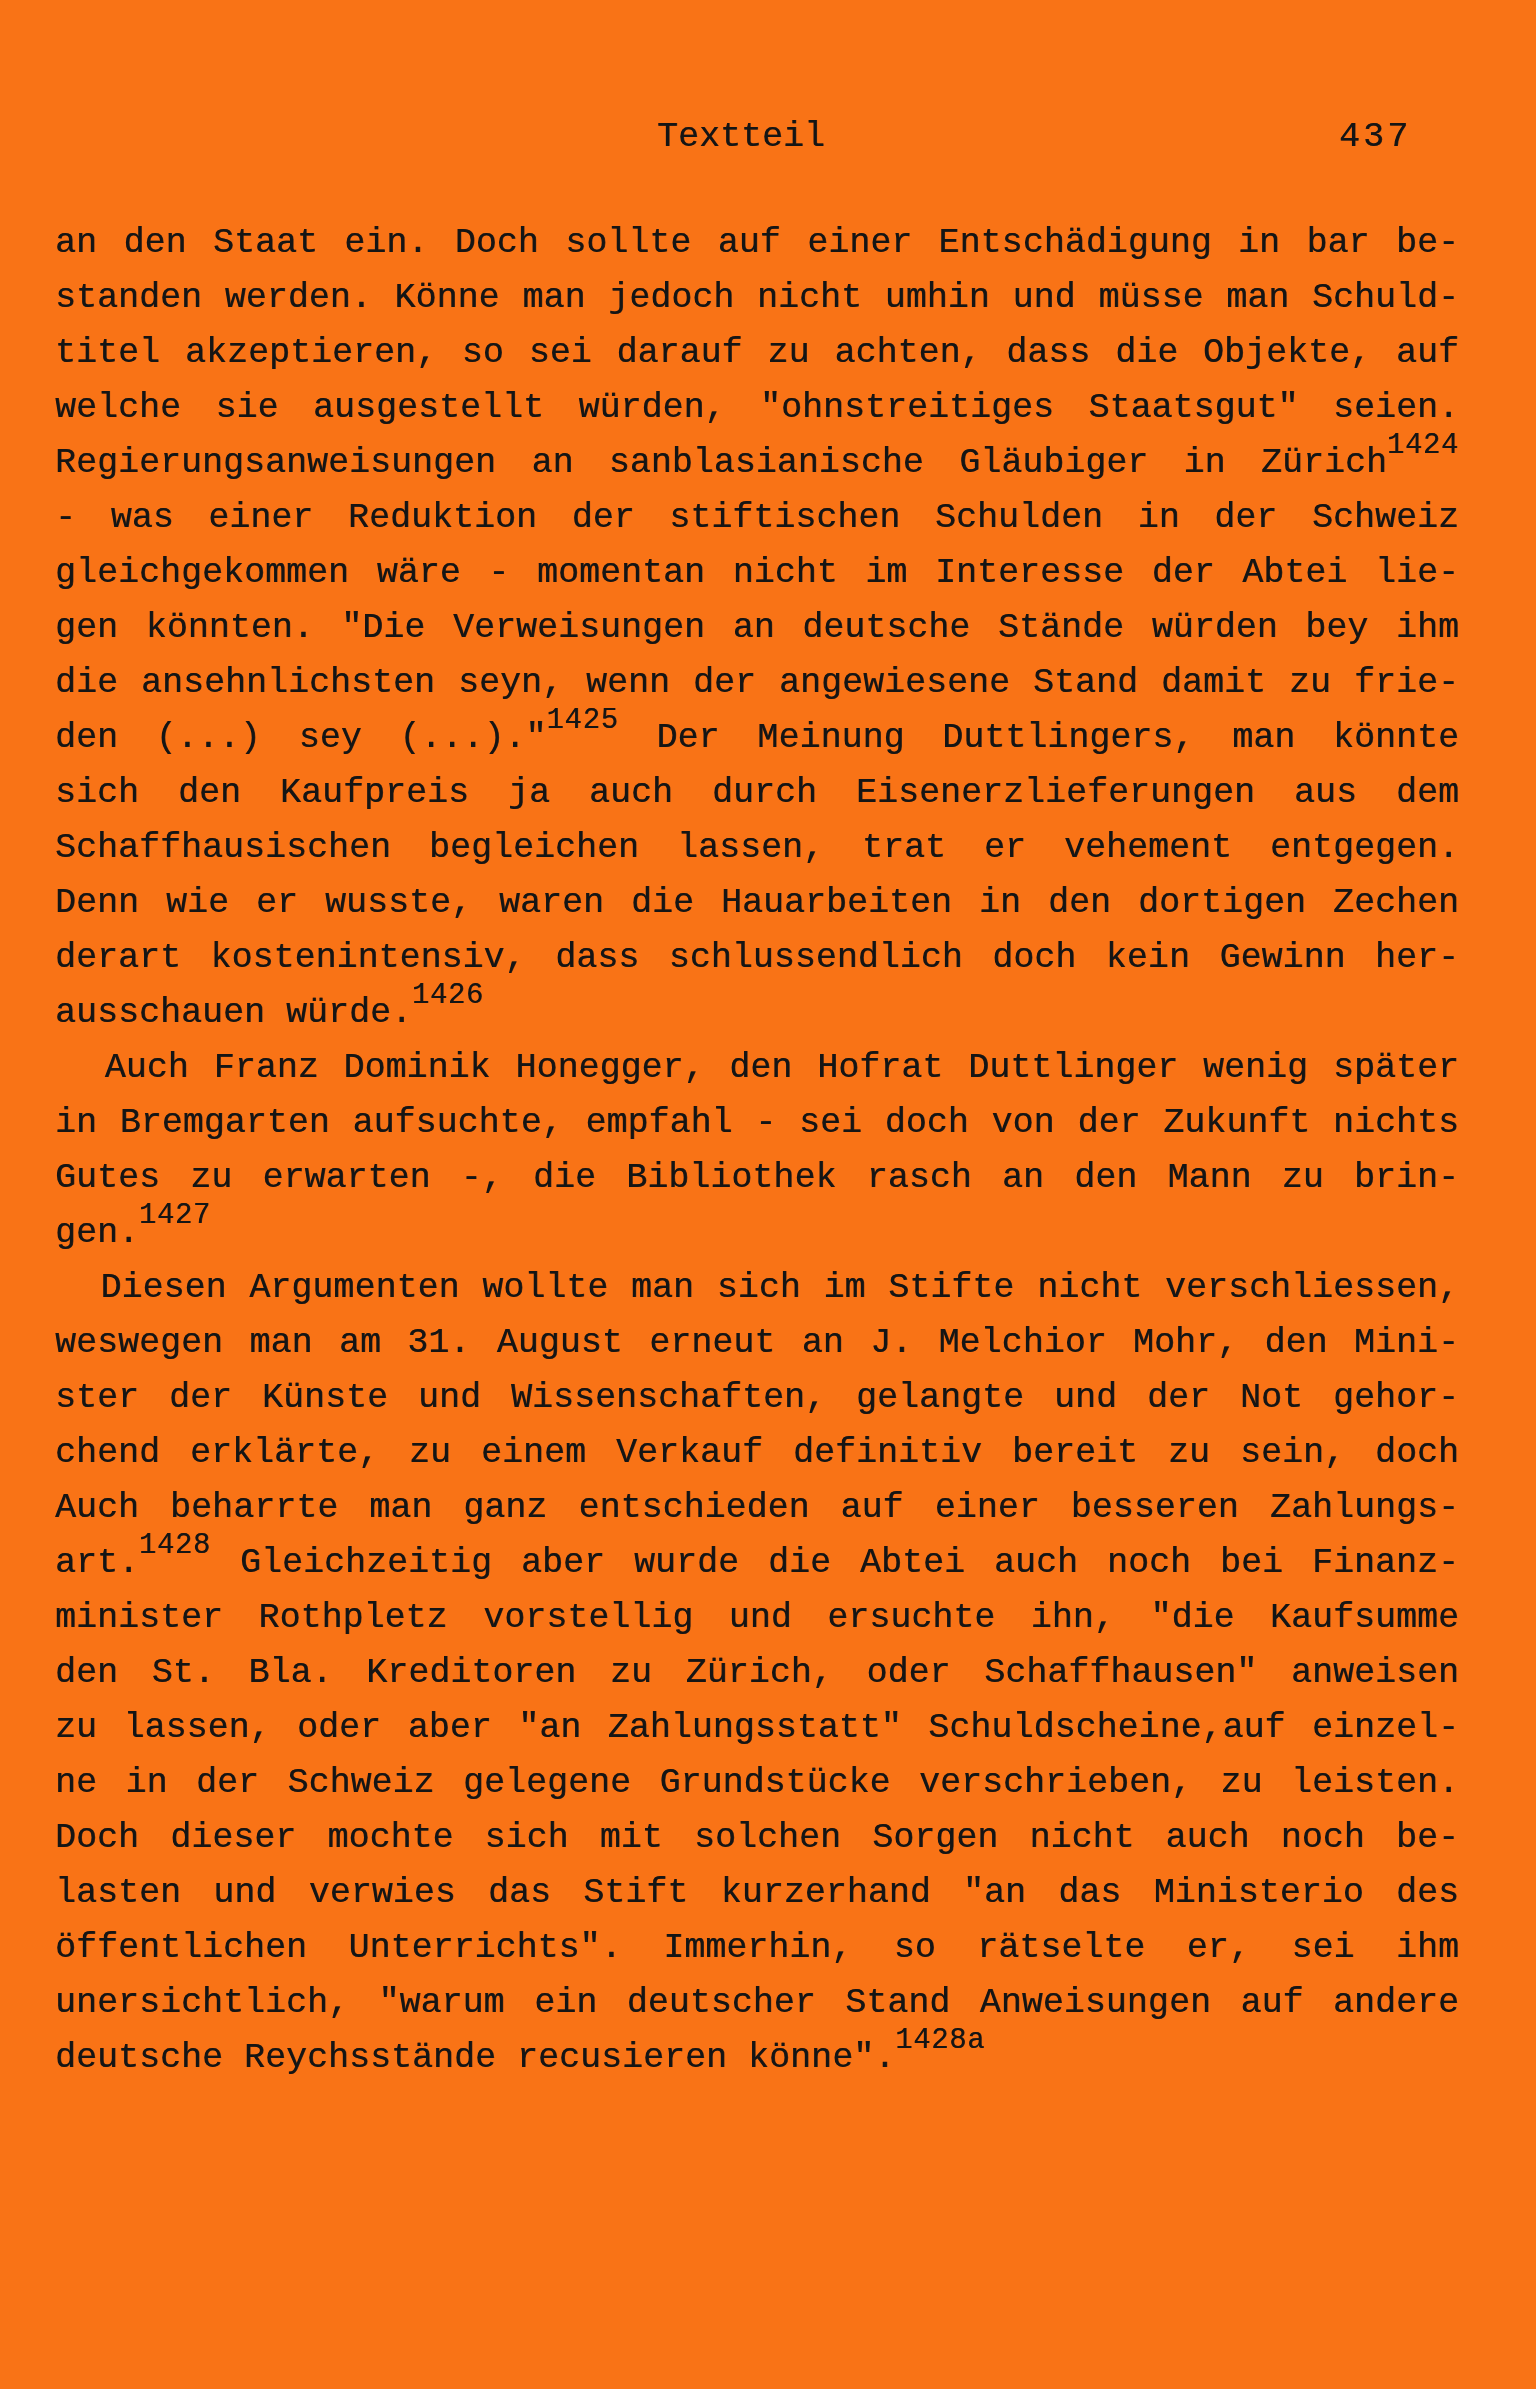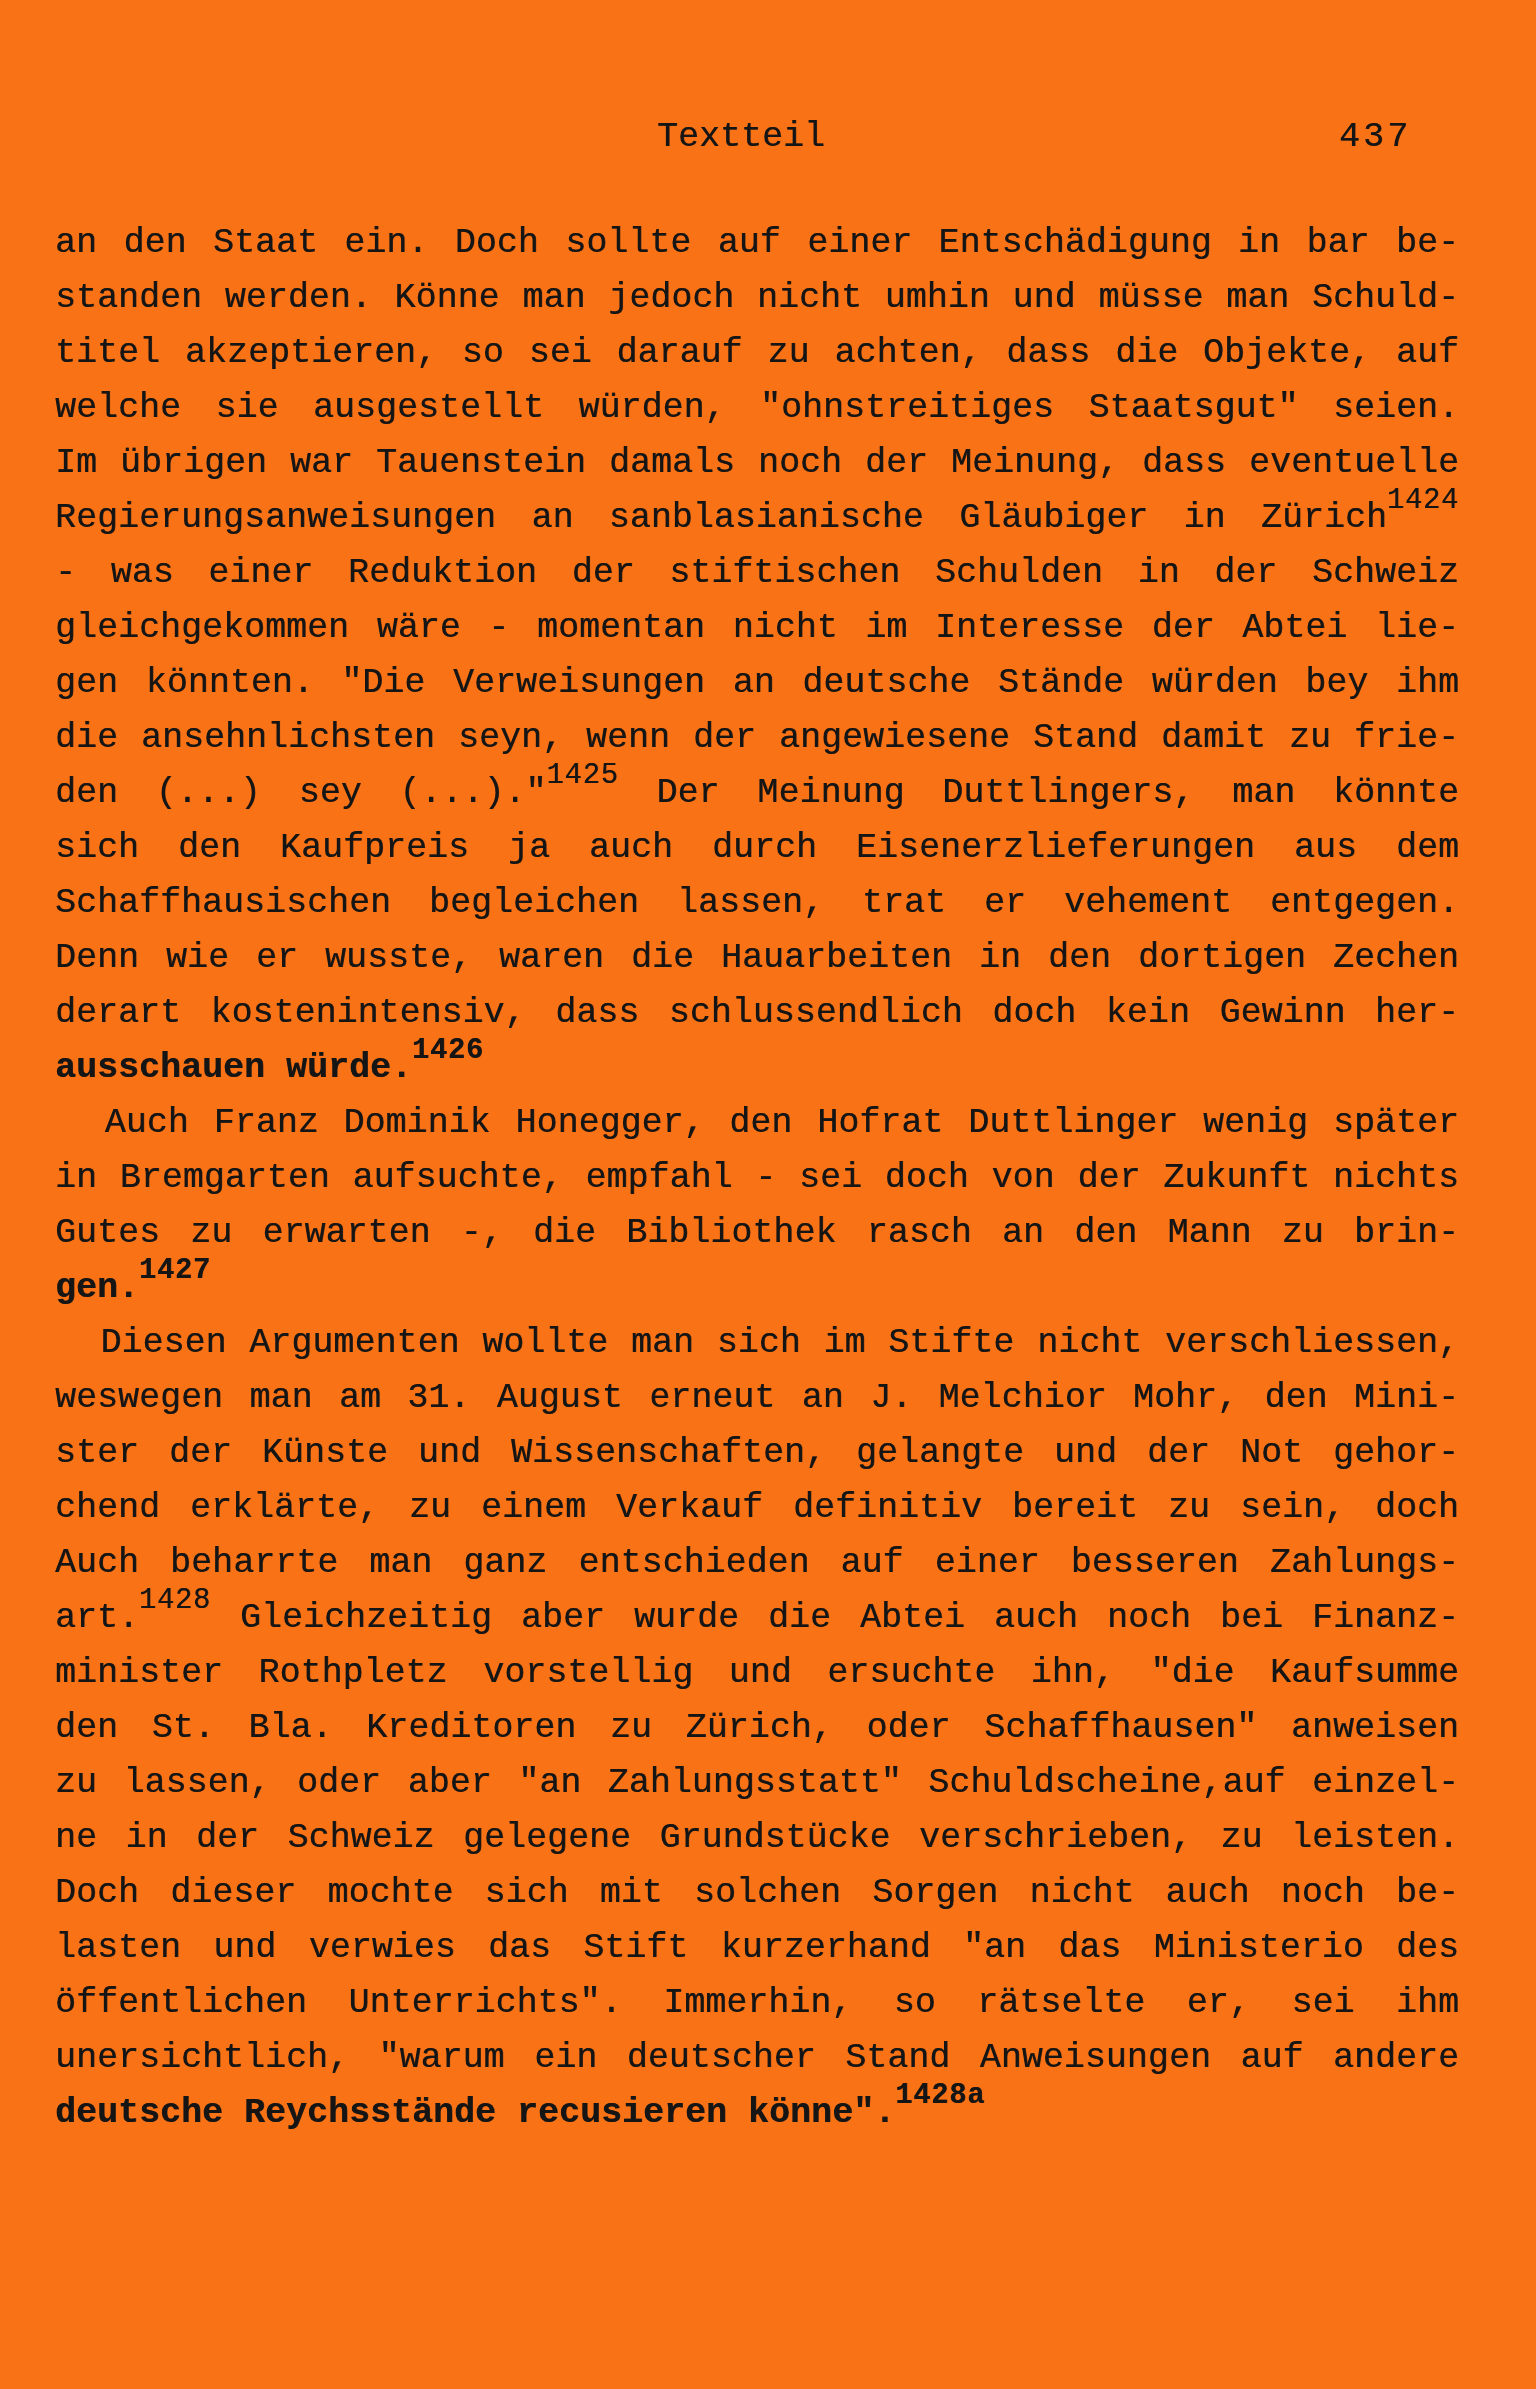--- a/index.html
+++ b/index.html
@@ -49,21 +49,20 @@
   .text-line {
     height: 55px;
     text-align: justify;
     text-align-last: justify;
     white-space: normal;
     overflow: visible;
   }
   .text-line.nojust {
     text-align: left;
     text-align-last: left;
-    font-weight: bold;
   }
   .fn-sup {
     display: inline-block;
     font-size: 0.82em;
     transform: translateY(-0.67em);
     letter-spacing: 0.8px;
   }
 </style>
 </head>
 <body>
@@ -71,21 +70,20 @@
 <div class="page">
   <div>
     <span class="running-head-title">Textteil</span>
     <span class="running-head-pagenum">437</span>
   </div>
   <div class="body-text">
       <div class="text-line">an den Staat ein. Doch sollte auf einer Entschädigung in bar be-</div>
       <div class="text-line">standen werden. Könne man jedoch nicht umhin und müsse man Schuld-</div>
       <div class="text-line">titel akzeptieren, so sei darauf zu achten, dass die Objekte, auf</div>
       <div class="text-line">welche sie ausgestellt würden, "ohnstreitiges Staatsgut" seien.</div>
-      <div class="text-line">Im übrigen war Tauenstein damals noch der Meinung, dass eventuelle</div>
       <div class="text-line">Regierungsanweisungen an sanblasianische Gläubiger in Zürich<span class="fn-sup">1424</span></div>
       <div class="text-line">- was einer Reduktion der stiftischen Schulden in der Schweiz</div>
       <div class="text-line">gleichgekommen wäre - momentan nicht im Interesse der Abtei lie-</div>
       <div class="text-line">gen könnten. "Die Verweisungen an deutsche Stände würden bey ihm</div>
       <div class="text-line">die ansehnlichsten seyn, wenn der angewiesene Stand damit zu frie-</div>
       <div class="text-line">den (...) sey (...)."<span class="fn-sup">1425</span> Der Meinung Duttlingers, man könnte</div>
       <div class="text-line">sich den Kaufpreis ja auch durch Eisenerzlieferungen aus dem</div>
       <div class="text-line">Schaffhausischen begleichen lassen, trat er vehement entgegen.</div>
       <div class="text-line">Denn wie er wusste, waren die Hauarbeiten in den dortigen Zechen</div>
       <div class="text-line">derart kostenintensiv, dass schlussendlich doch kein Gewinn her-</div>

